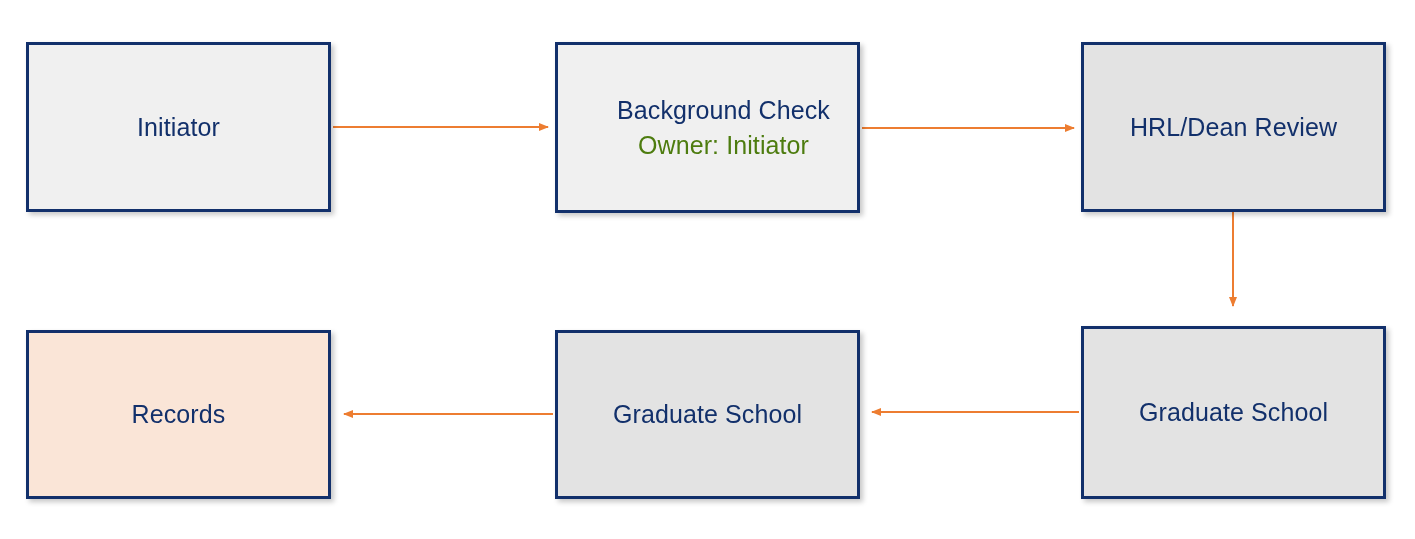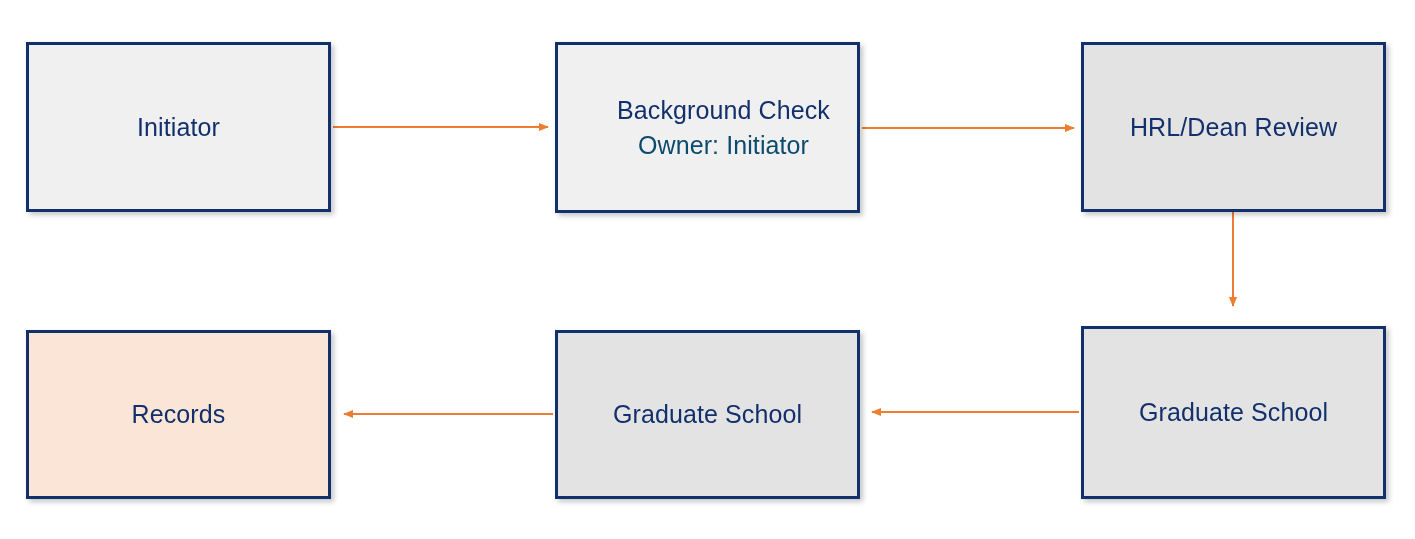--- a/index.html
+++ b/index.html
@@ -27,21 +27,21 @@
     font-size: 25px;
     line-height: 1.38;
     letter-spacing: 0.1px;
     box-shadow: 3px 3px 5px rgba(0,0,0,0.22);
   }
   .node .label-stack {
     display: block;
     width: 100%;
   }
   .line-red {
-    color: #0c4a6e;
+    color: #4d7c0f;
     display: block;
   }
   .line-navy {
     color: #12306b;
     display: block;
   }
   
   .fill-light  { background: #f0f0f0; }
   .fill-gray   { background: #e3e3e3; }
   .fill-peach  { background: #fae5d7; text-align: center; }

